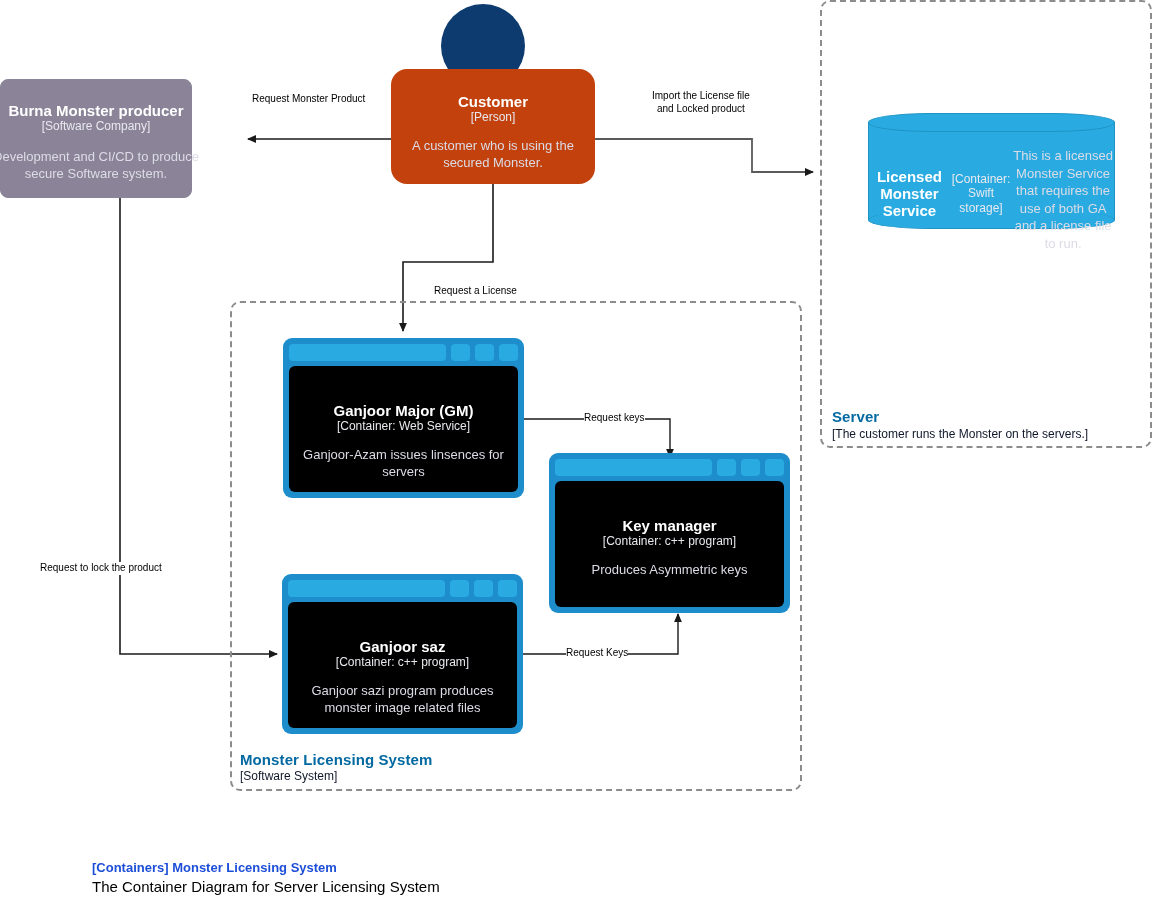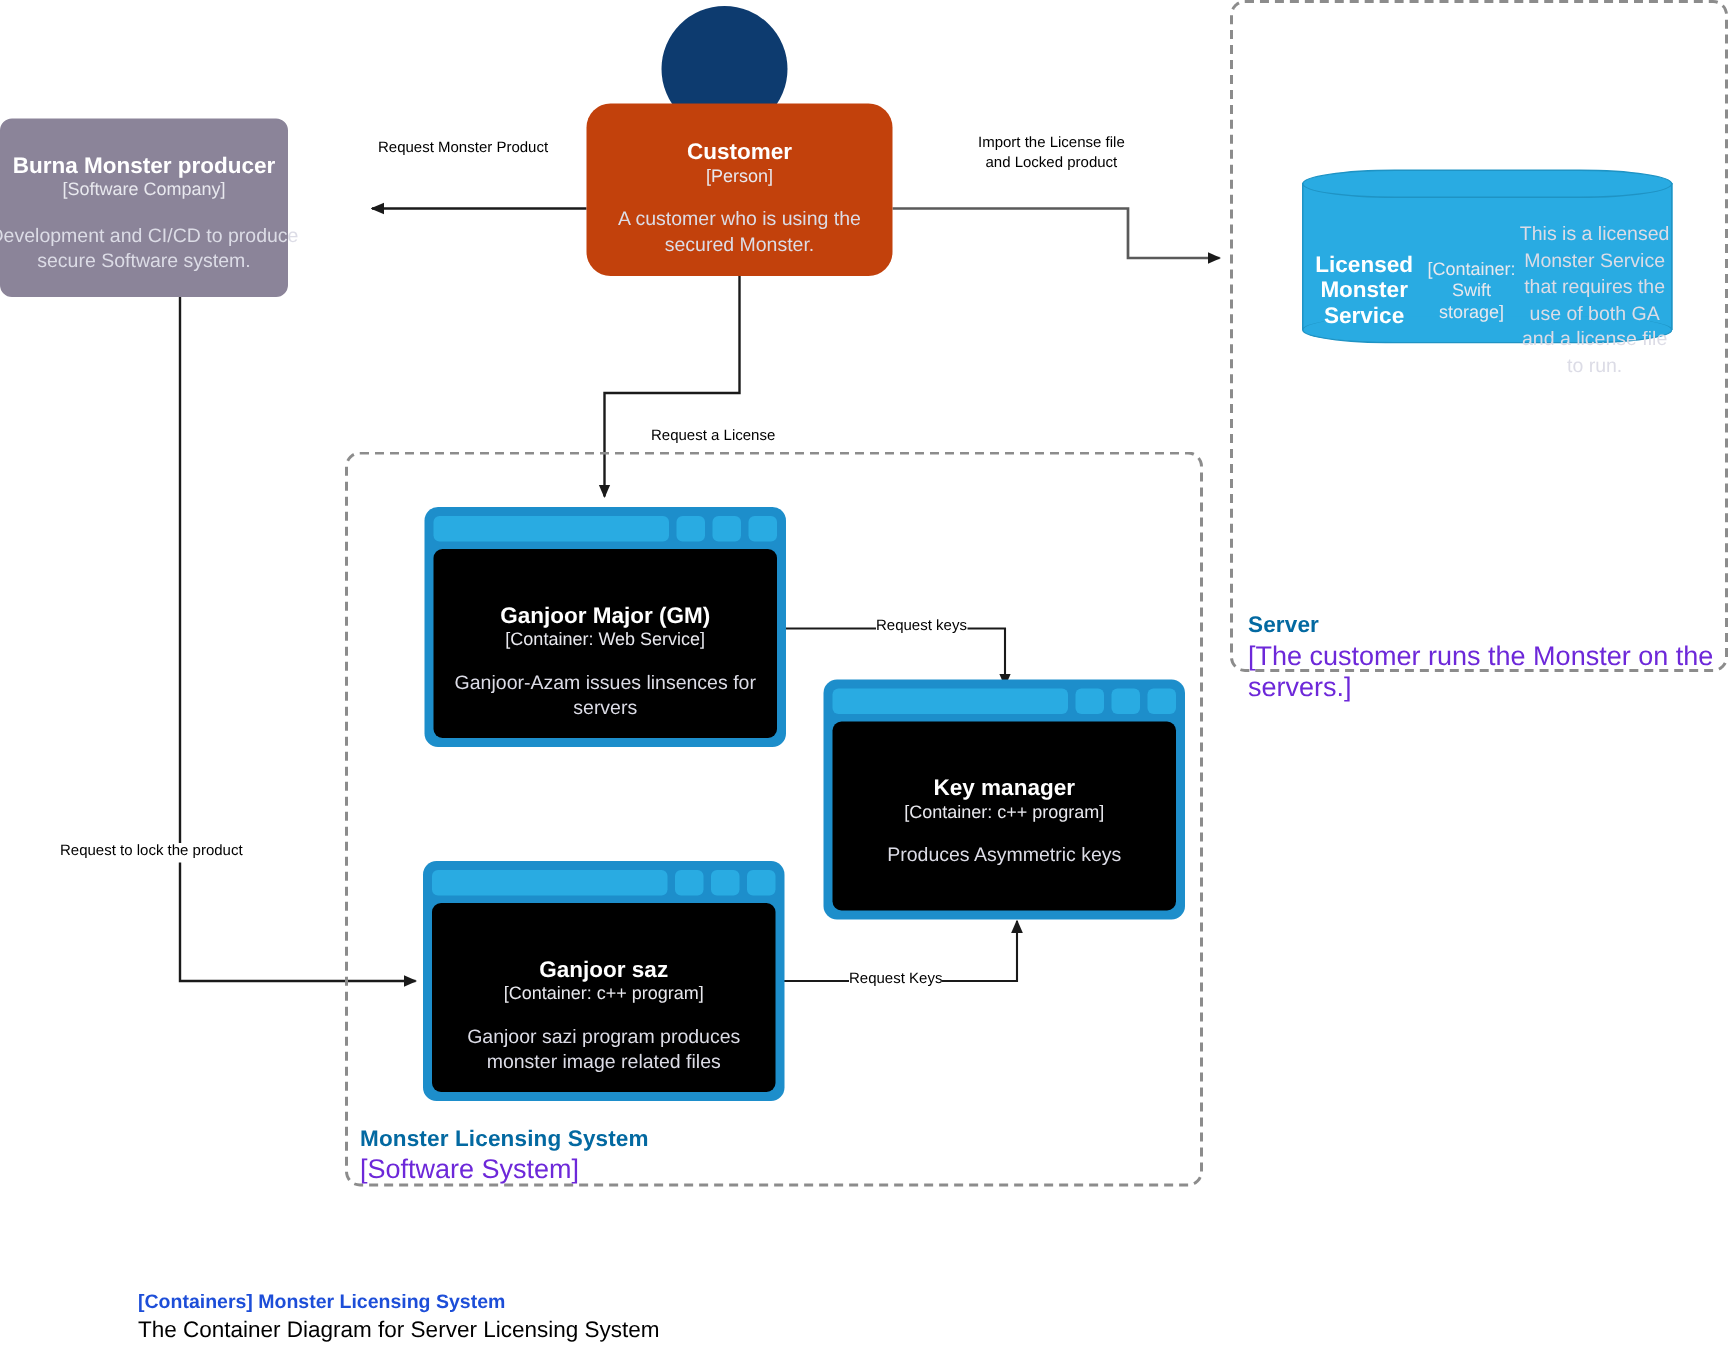--- a/index.html
+++ b/index.html
@@ -39,22 +39,22 @@
     position: absolute;
     left: 12px;
     font-weight: bold;
     font-size: 15px;
     color: #0369a1;
     letter-spacing: 0.1px;
   }
   .boundary-sublabel {
     position: absolute;
     left: 12px;
-    font-size: 18px;
-    color: #6d28d9;
+    font-size: 12px;
+    color: #0f172a;
   }
 
   
   .node-title {
     font-weight: bold;
     font-size: 15px;
     color: #ffffff;
     text-align: center;
     line-height: 1.15;
   }

